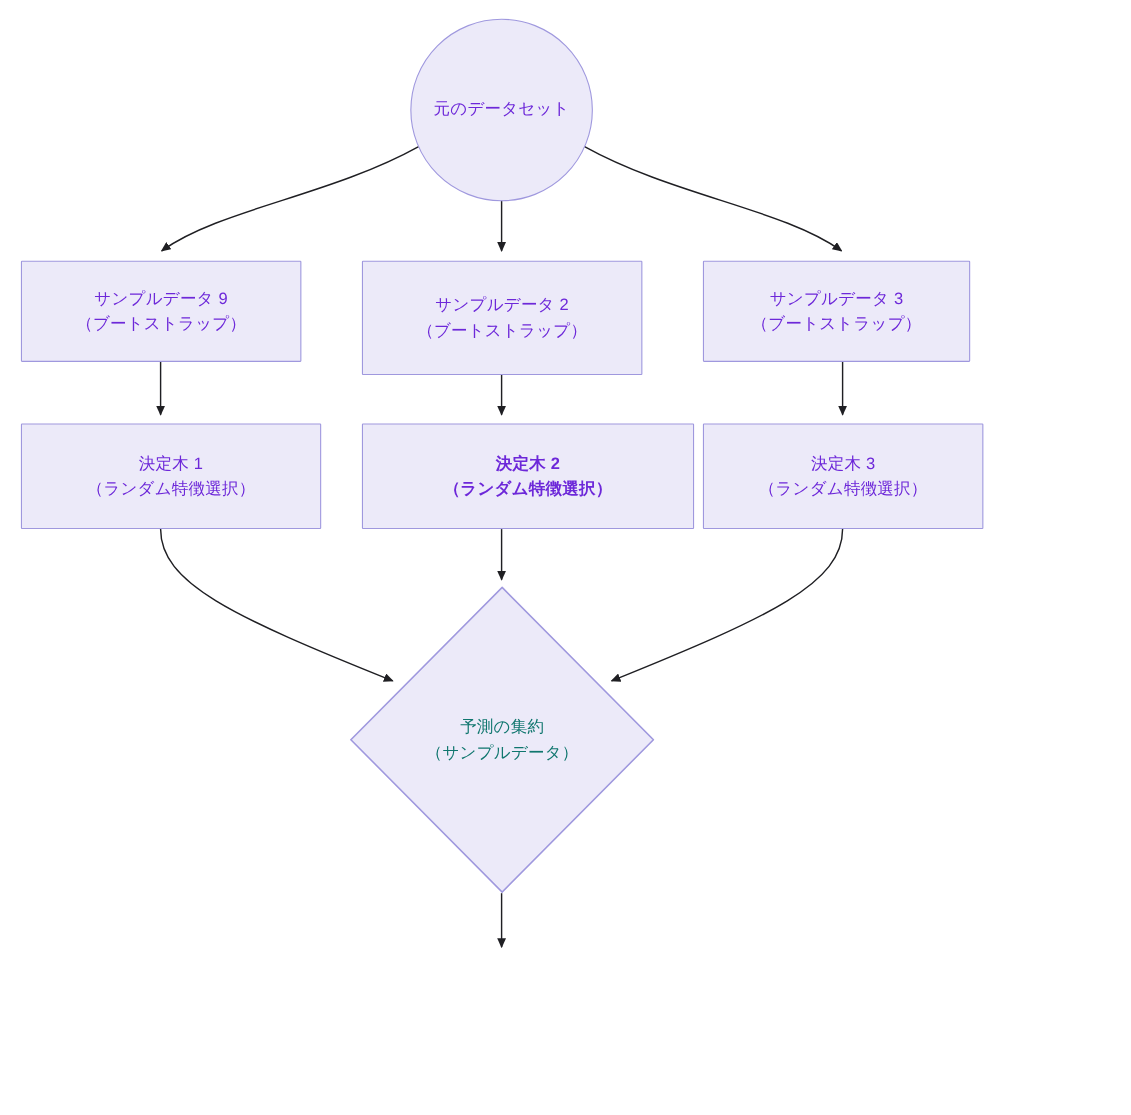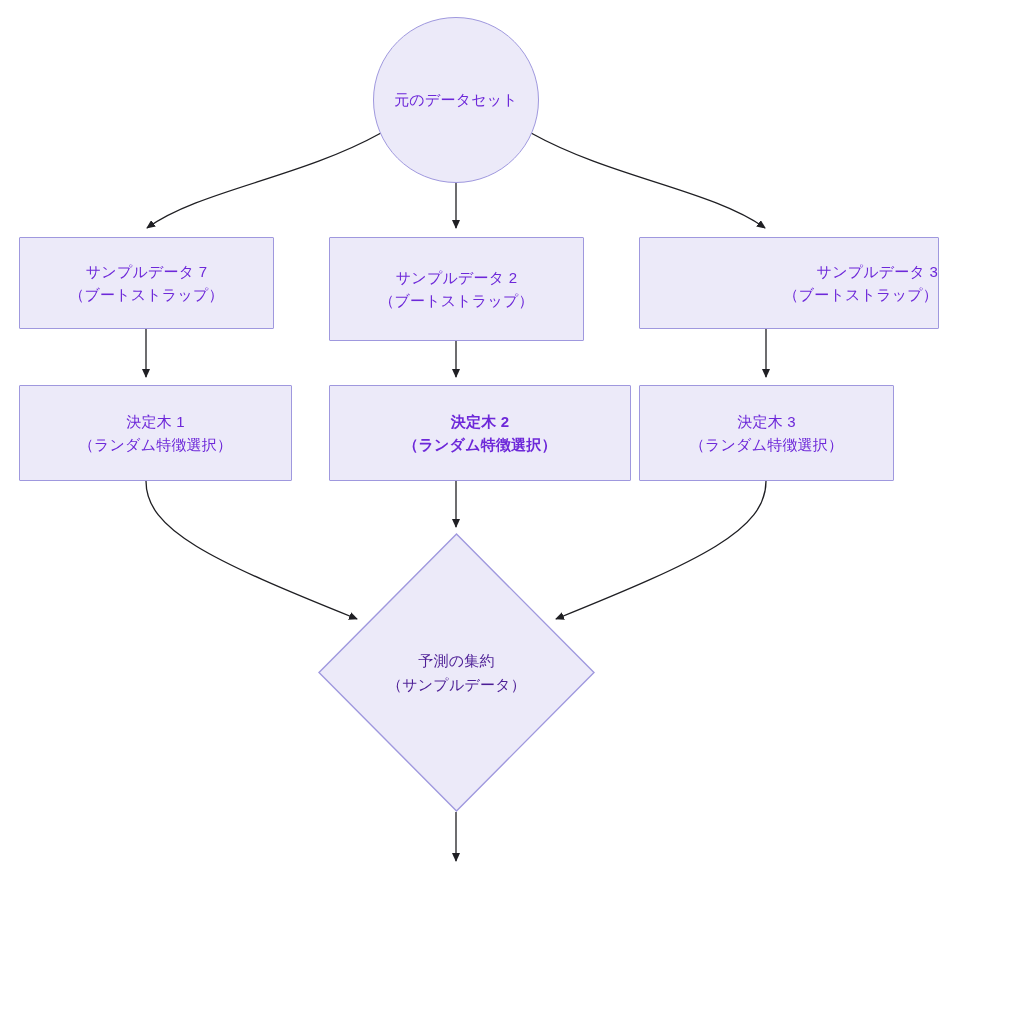--- a/index.html
+++ b/index.html
@@ -63,21 +63,21 @@
     position: absolute;
     left: 0;
     top: 0;
     width: 100%;
     height: 100%;
     display: flex;
     flex-direction: column;
     align-items: center;
     justify-content: center;
     text-align: center;
-    color: #4c1d95;
+    color: #0f766e;
     font-size: 15px;
     line-height: 1.55;
     letter-spacing: 0.2px;
   }
   .line2 { display: block; }
 </style>
 </head>
 <body>
 
 <div id="diagram-root">
@@ -108,30 +108,30 @@
     <path d="M 766,481 C 766,530 702,560 556,619" fill="none" stroke="#1f1f23" stroke-width="1.3" marker-end="url(#arrowhead)"></path>
 
     <path d="M 456,812 L 456,861" fill="none" stroke="#1f1f23" stroke-width="1.3" marker-end="url(#arrowhead)"></path>
   </svg>
 
   <div class="node node-circle" style="left:373px; top:17px; width:166px; height:166px;">
     <span>元のデータセット</span>
   </div>
 
   <div class="node node-rect" style="left:19px; top:237px; width:255px; height:92px;">
-    <span>サンプルデータ 7</span>
+    <span>サンプルデータ 9</span>
     <span class="line2">（ブートストラップ）</span>
   </div>
 
   <div class="node node-rect" style="left:329px; top:237px; width:255px; height:104px;">
     <span>サンプルデータ 2</span>
     <span class="line2">（ブートストラップ）</span>
   </div>
 
-  <div class="node node-rect" style="left:639px; top:237px; width:300px; height:92px;align-items:flex-end;">
+  <div class="node node-rect" style="left:639px; top:237px; width:243px; height:92px;">
     <span>サンプルデータ 3</span>
     <span class="line2">（ブートストラップ）</span>
   </div>
 
   <div class="node node-rect" style="left:19px; top:385px; width:273px; height:96px;">
     <span>決定木 1</span>
     <span class="line2">（ランダム特徴選択）</span>
   </div>
 
   <div class="node node-rect" style="left:329px; top:385px; width:302px; height:96px;font-weight:bold;">

